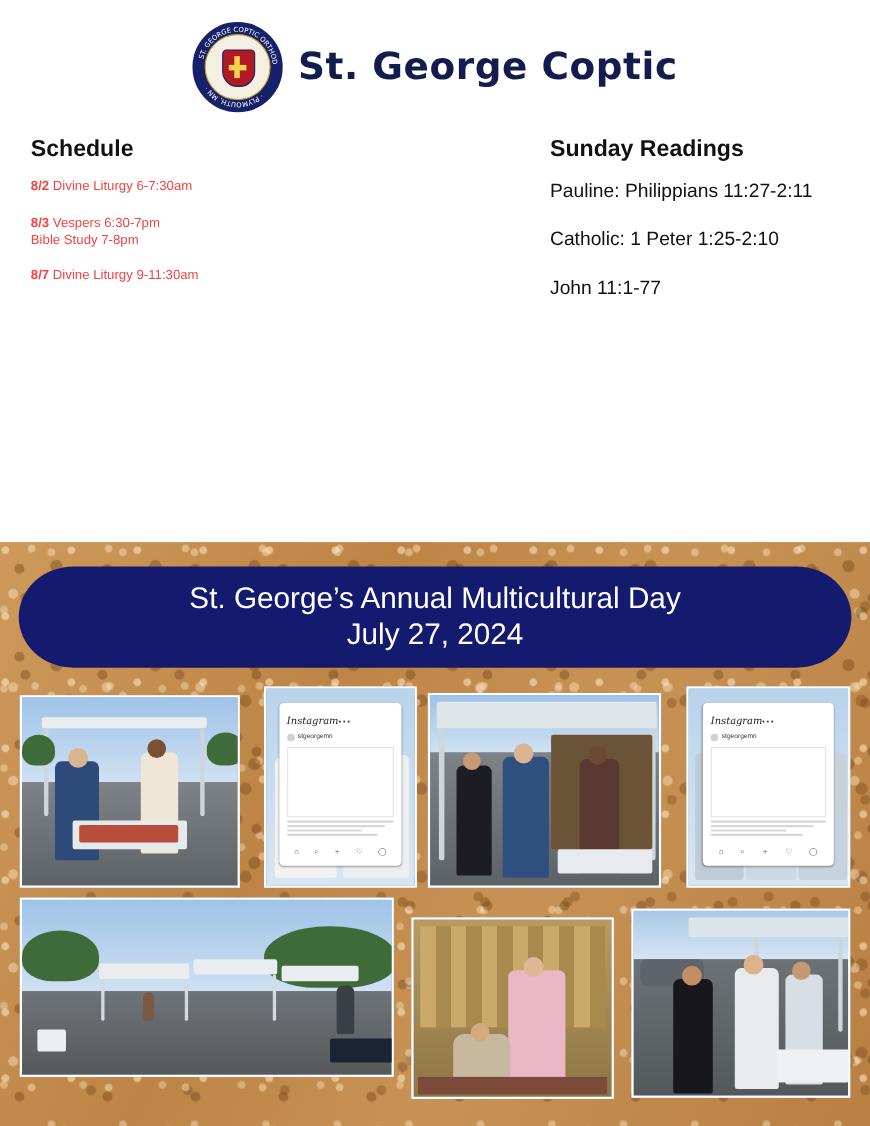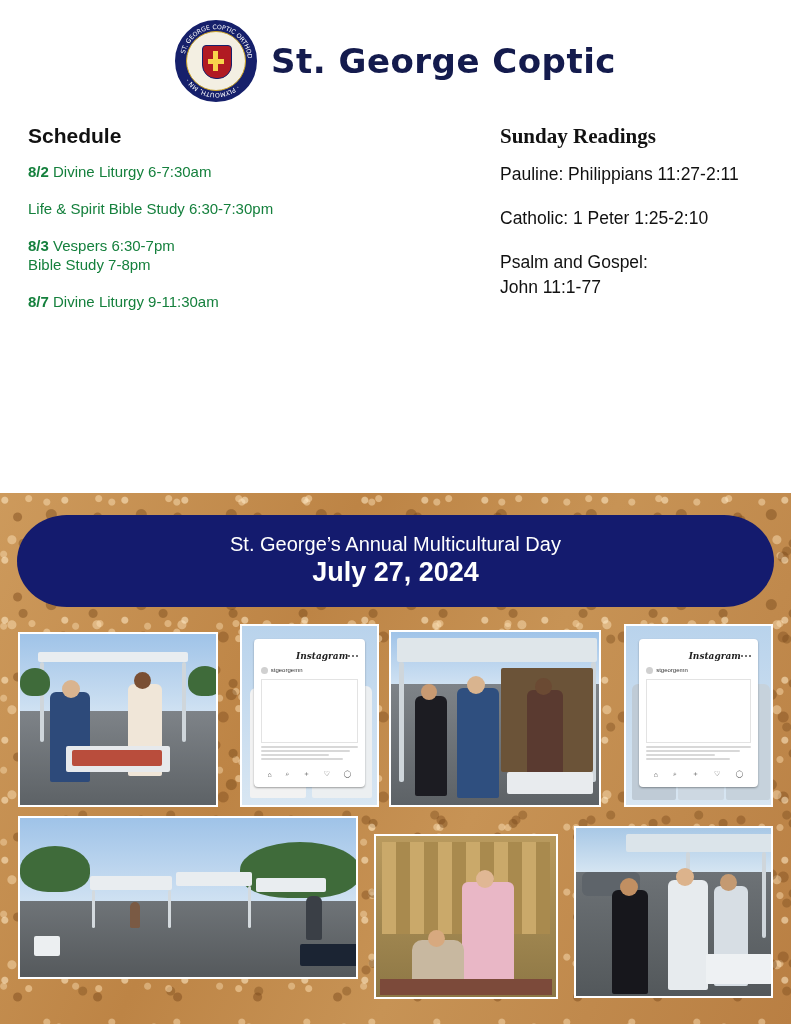--- a/index.html
+++ b/index.html
@@ -123,26 +123,26 @@
     gap: 10px;
   }
   .col-left { width: 430px; }
   .col-right { flex: 1; padding-left: 22px;}
   .col-heading {
     font-size: 21px;
     font-weight: bold;
     color: #111;
     margin-bottom: 14px;
   }
-  .col-heading.center { text-align: left; padding-left: 10px; font-family: Liberation Serif, serif;}
+  .col-heading.center { text-align: left; padding-left: 10px;}
   .entry {
-    font-size: 15px;
+    font-size: 12px;
     line-height: 1.32;
     margin-bottom: 17px;
-    color: #15803d;
+    color: #ef4444;
   }
   .entry .date { font-weight: bold; }
   .reading {
     font-size: 17.5px;
     line-height: 1.32;
     margin-bottom: 21px;
     color: #111;
     padding-left: 10px;
   }
   .reading.tight { margin-bottom: 2px; }
@@ -184,28 +184,28 @@
     height: 92px;
     background: #141b6e;
     border-radius: 50px / 46px;
     color: #ffffff;
     display: flex;
     flex-direction: column;
     align-items: center;
     justify-content: center;
   }
   .banner-line1 {
-    font-size: 20px;
+    font-size: 27px;
     line-height: 1.18;
     font-weight: normal;
   }
   .banner-line2 {
     font-size: 27px;
     line-height: 1.18;
-    font-weight: bold;
+    font-weight: normal;
   }
 
   
   .photo {
     position: absolute;
     border: 2px solid #ffffff;
     box-sizing: border-box;
     overflow: hidden;
     background: #8aa6c4;
   }
@@ -252,22 +252,21 @@
     background: #ffffff;
     border-radius: 4px;
     box-shadow: 0 1px 2px rgba(0,0,0,.35);
   }
   .ig-top {
     position: absolute;
     left: 6%; right: 6%; top: 5%;
     height: 13%;
     display: flex;
     align-items: center;
-    justify-content: flex-end;
-    font-weight: bold;
+    justify-content: flex-start;
   }
   .ig-logo {
     font-family: "DejaVu Serif", serif;
     font-style: italic;
     font-size: 9px;
     color: #222;
   }
   .ig-dots { display: flex; gap: 2px; }
   .ig-dots i { width: 2px; height: 2px; background: #444; border-radius: 50%; display: block; }
   .ig-user {
@@ -345,36 +344,32 @@
 
 <div class="info">
 
   <div class="col-left">
     <div class="col-heading">Schedule</div>
 
     <div class="entry">
       <span class="date">8/2</span><span> Divine Liturgy 6-7:30am</span>
     </div>
     <div class="entry">
-      <span>Life &amp; Spirit Bible Study 6:30-7:30pm</span>
-    </div>
-    <div class="entry">
       <span class="date">8/3</span><span style="white-space:pre-line"> Vespers 6:30-7pm
 Bible Study 7-8pm</span>
     </div>
     <div class="entry">
       <span class="date">8/7</span><span> Divine Liturgy 9-11:30am</span>
     </div>
   </div>
 
   <div class="col-right">
     <div class="col-heading center">Sunday Readings</div>
     <div class="reading">Pauline: Philippians 11:27-2:11</div>
     <div class="reading">Catholic: 1 Peter 1:25-2:10</div>
-    <div class="reading tight">Psalm and Gospel:</div>
     <div class="reading">John 11:1-77</div>
   </div>
 </div>
 
 <div class="cork">
 
   <div class="banner">
     <div class="banner-line1">St. George’s Annual Multicultural Day</div>
     <div class="banner-line2">July 27, 2024</div>
   </div>

